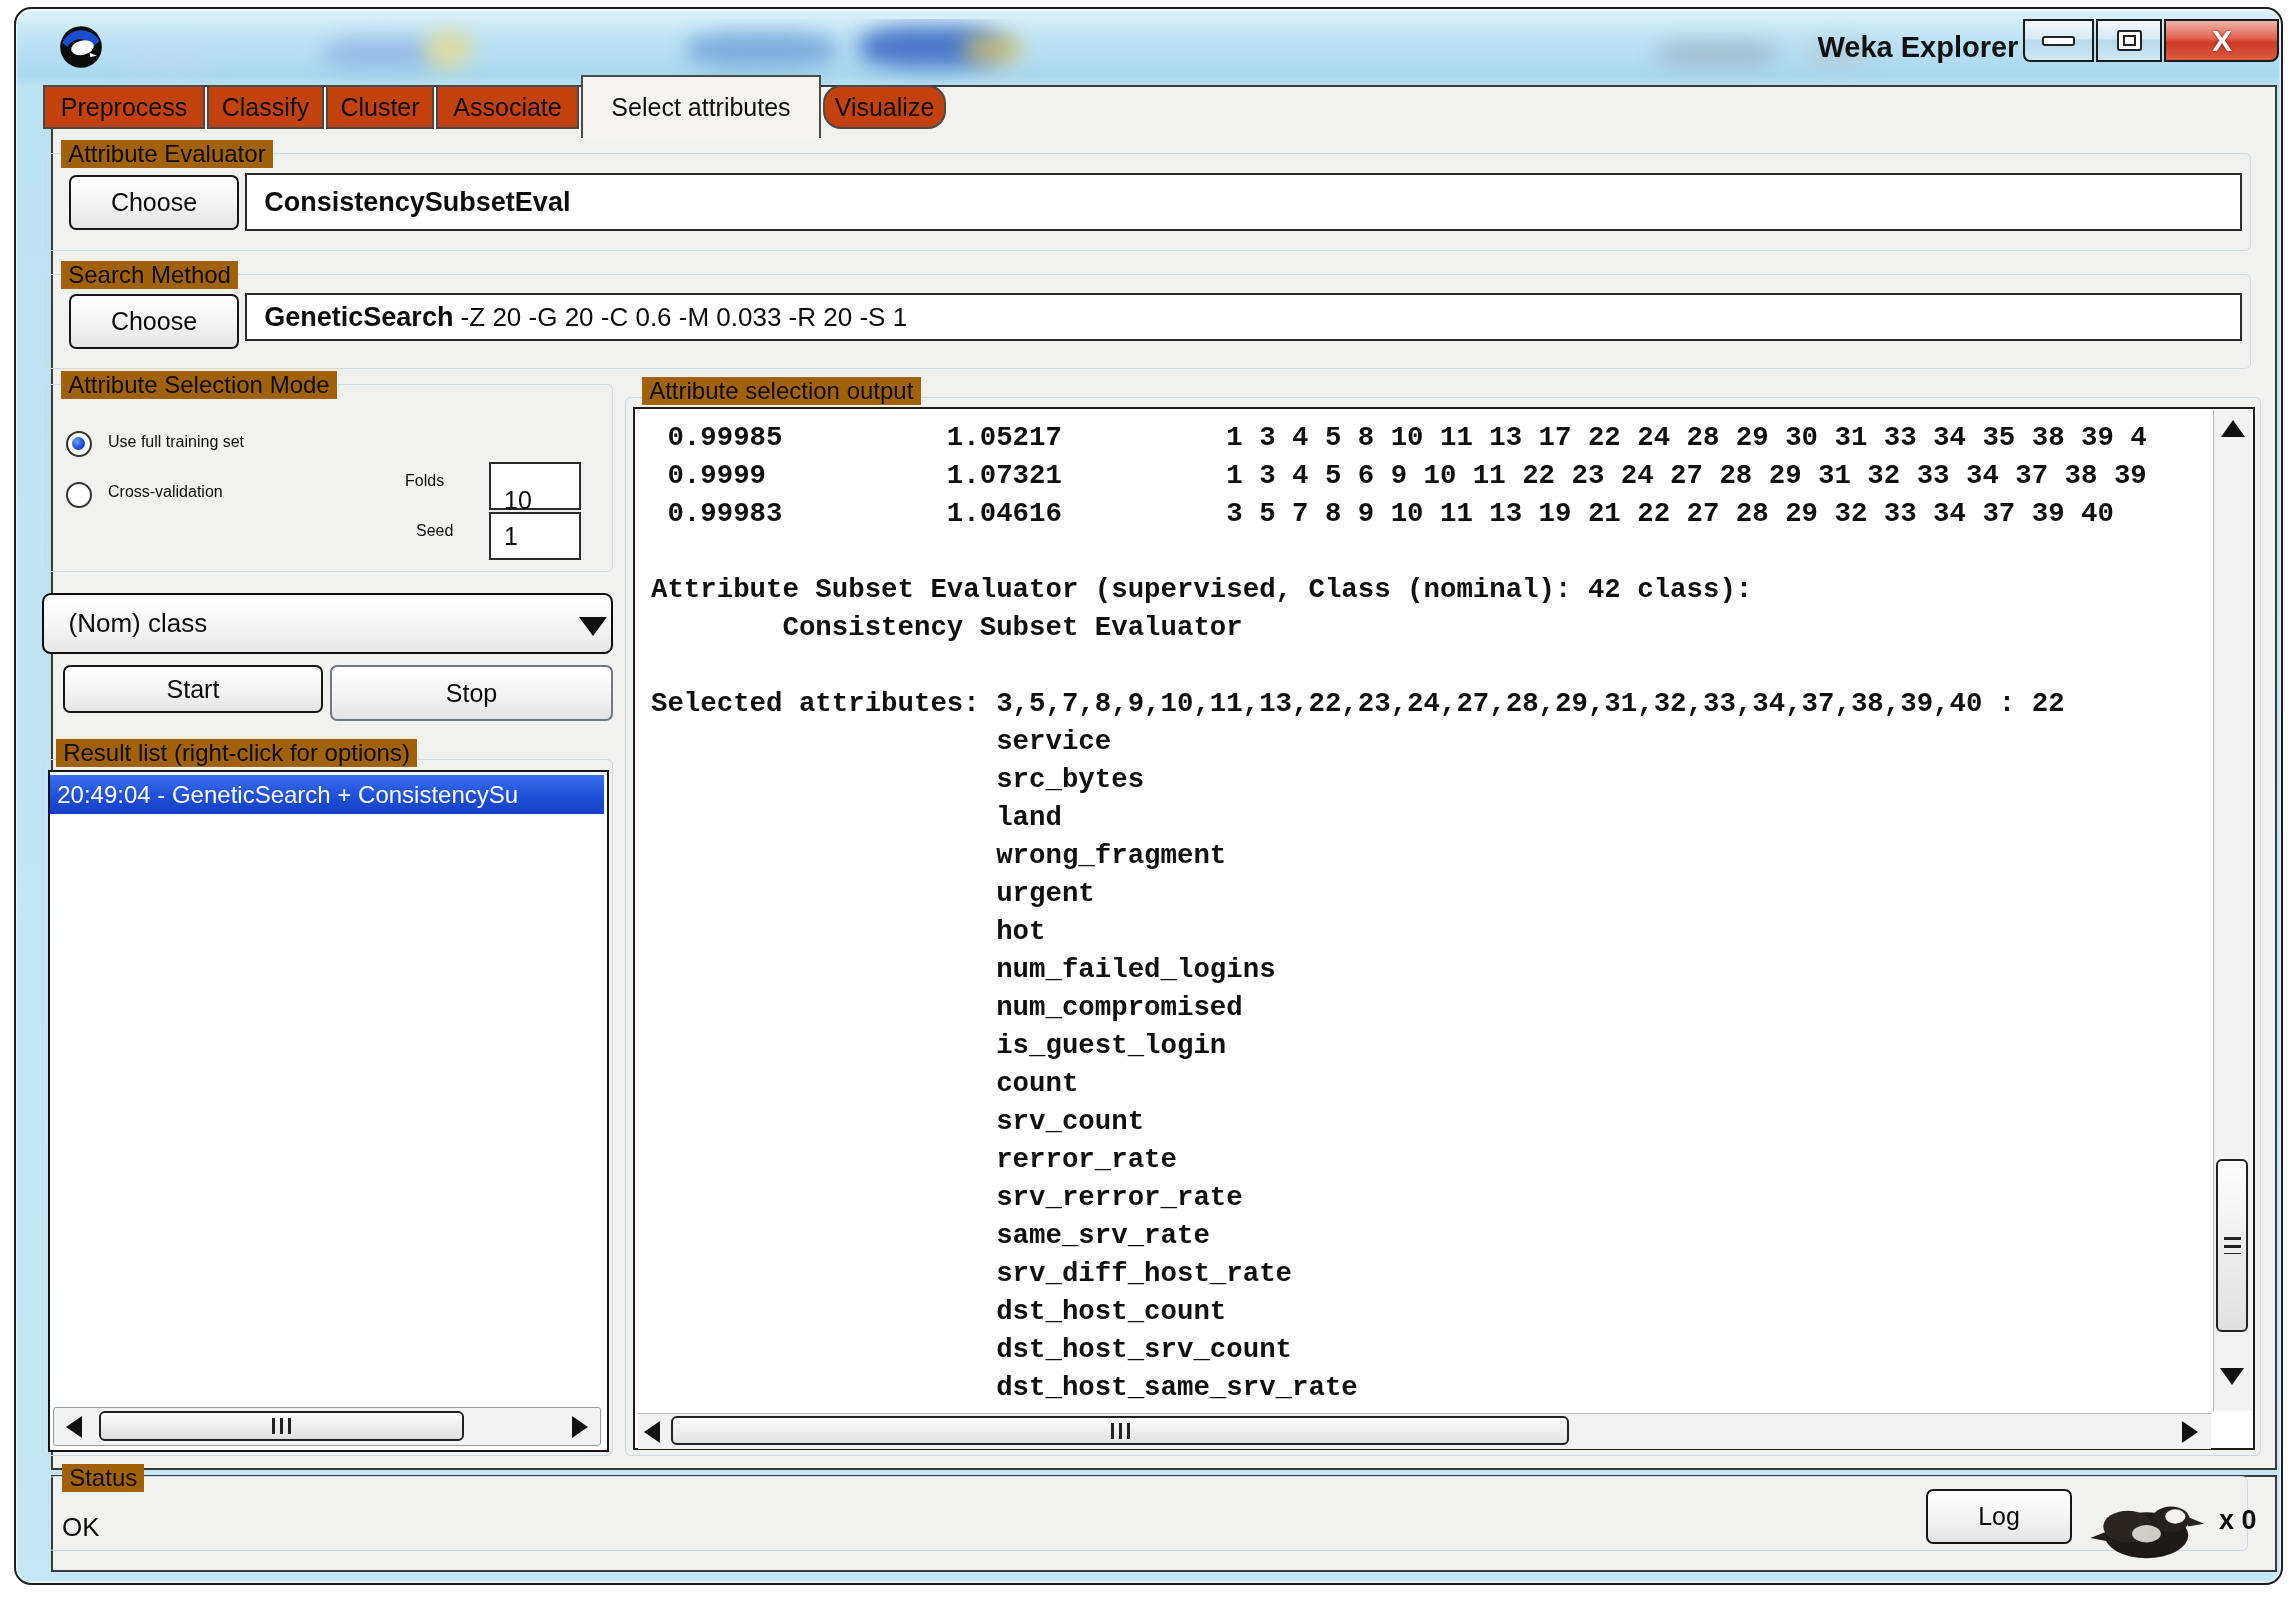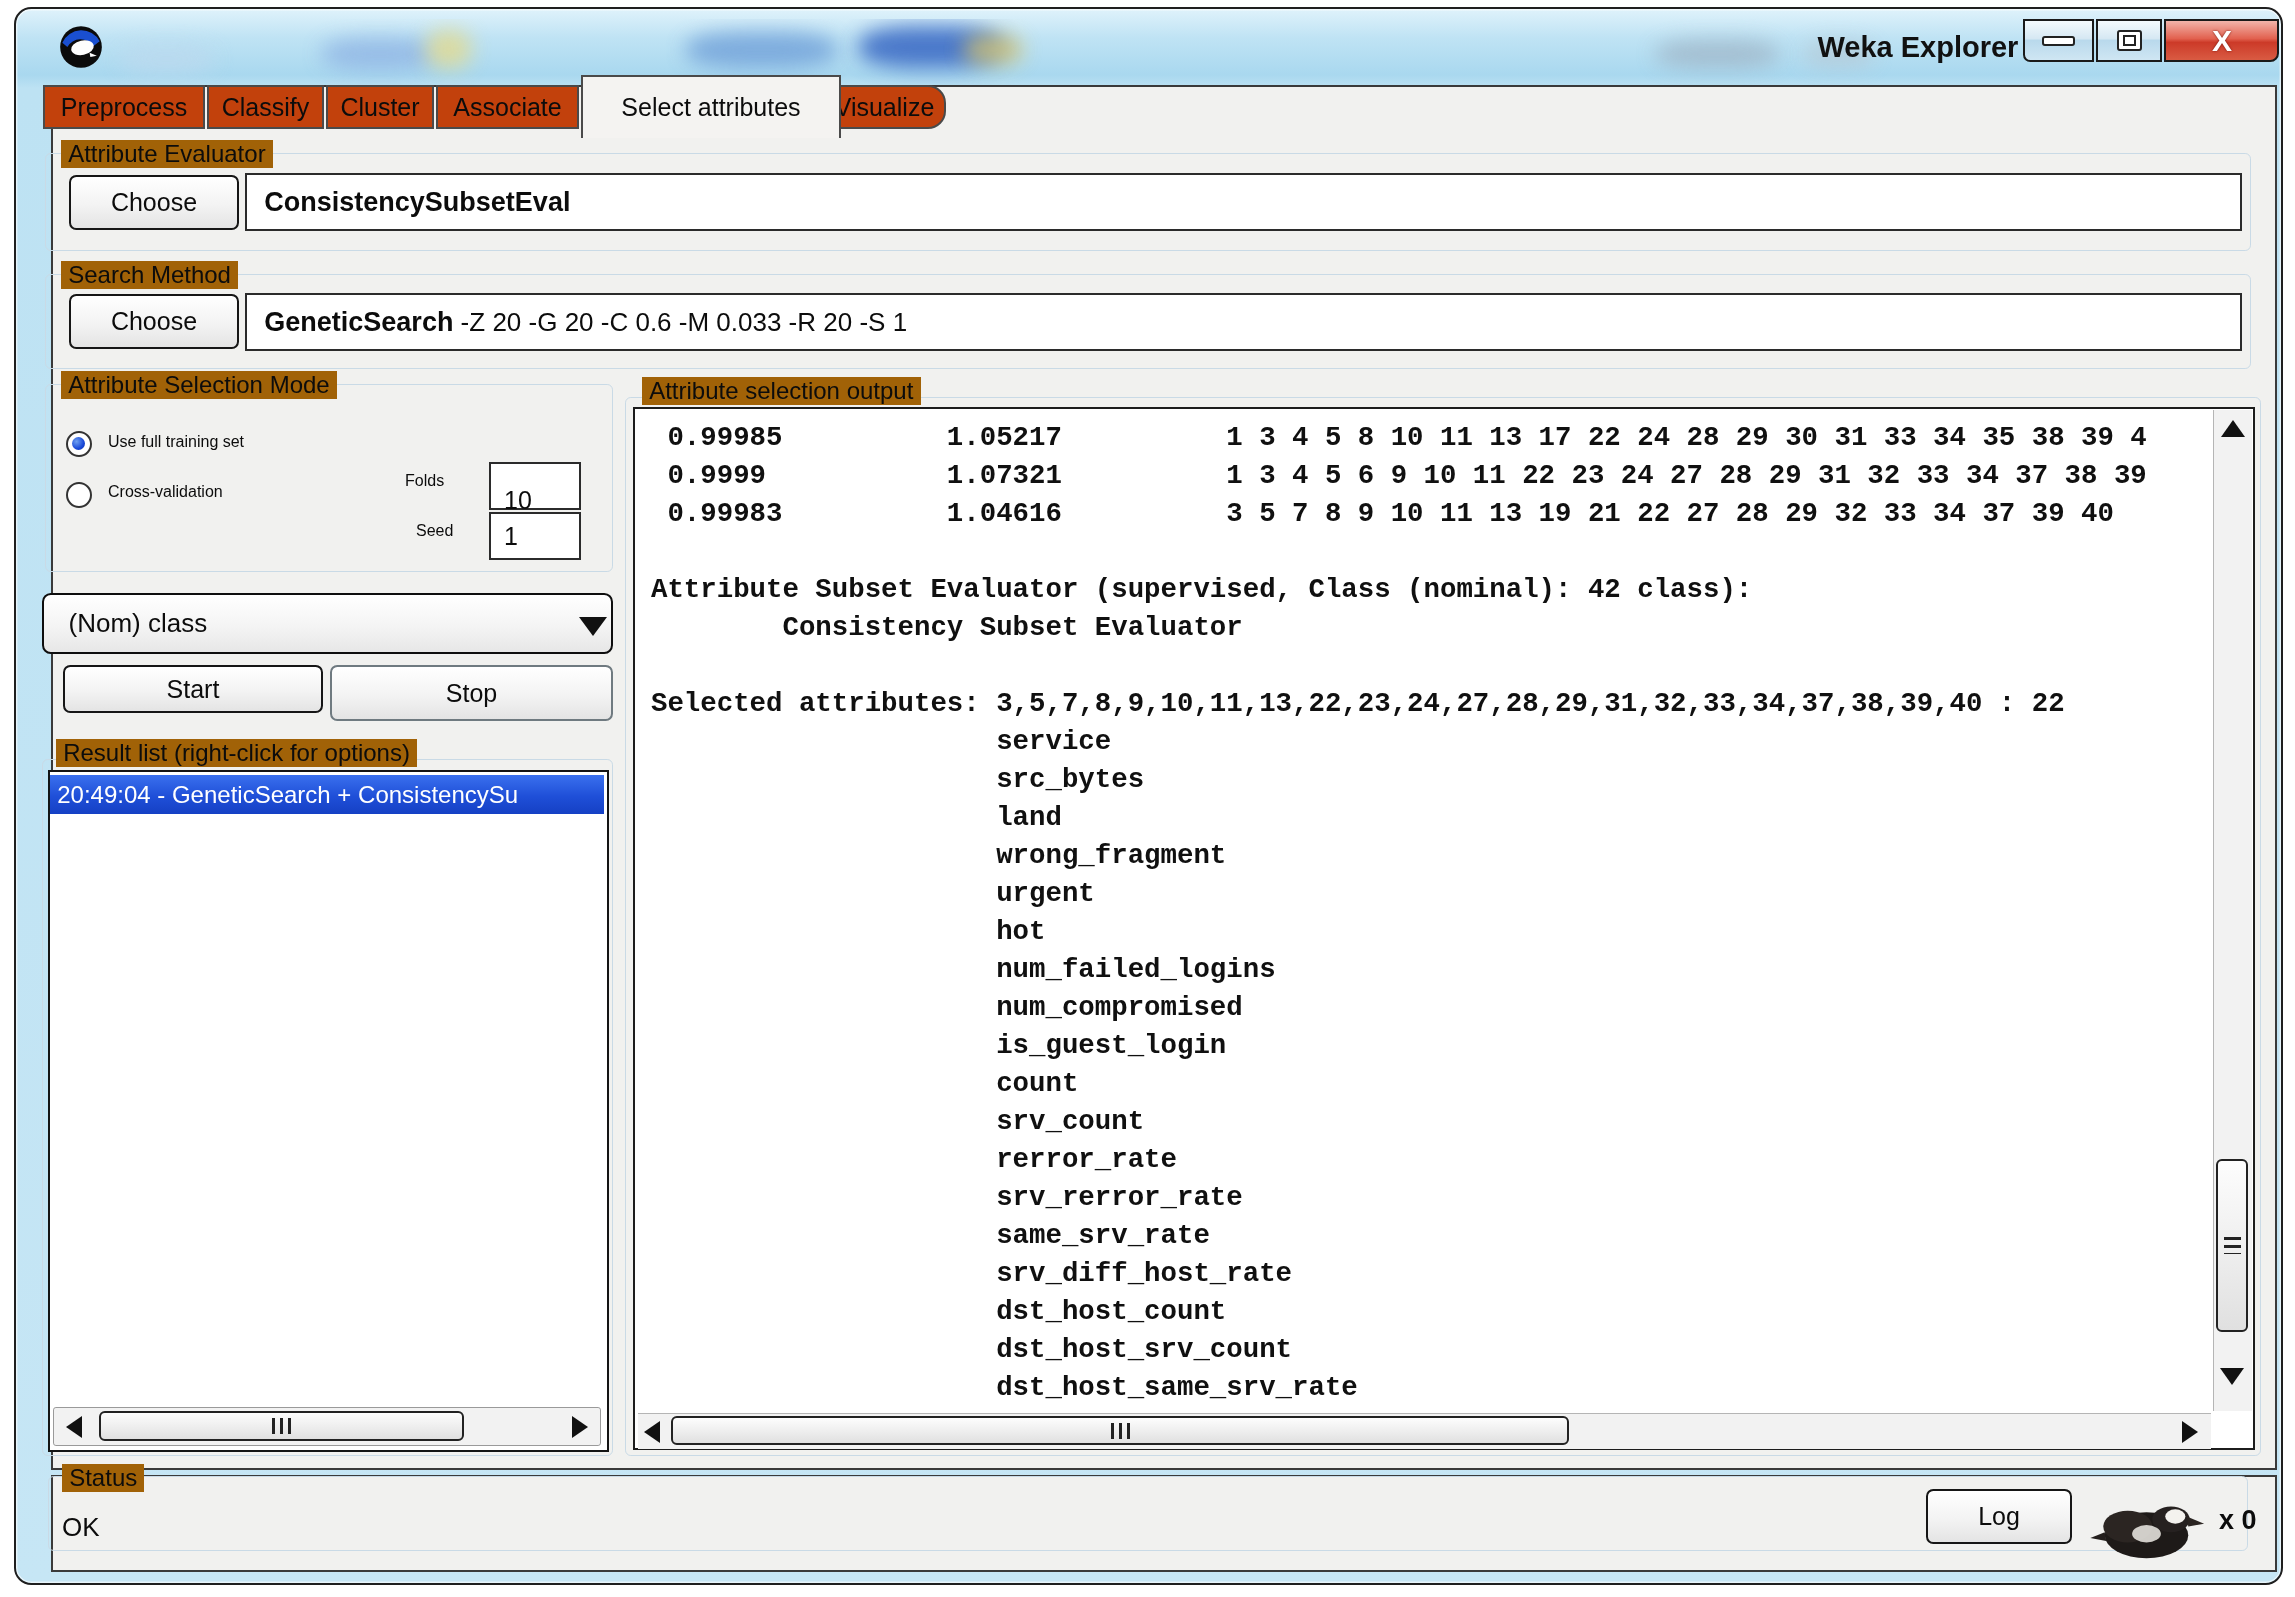--- a/index.html
+++ b/index.html
@@ -126,21 +126,21 @@
     </div>
   <div class="tab" style="left:207px;width:117px;">
       <span>Classify</span>
     </div>
   <div class="tab" style="left:326px;width:108px;">
       <span>Cluster</span>
     </div>
   <div class="tab" style="left:436px;width:143px;">
       <span>Associate</span>
     </div>
-  <div class="tab active" style="left:581px;width:260px;">
+  <div class="tab active" style="left:581px;width:240px;">
       <span>Select attributes</span>
     </div>
   <div class="tab" style="left:823px;width:123px;border-radius:18px;">
       <span>Visualize</span>
     </div>
 
   <div class="group" style="left:45px;top:153px;width:2206px;height:98px;"></div>
   <div class="group-label" style="left:61px;top:140px;">Attribute Evaluator</div>
   <div class="btn" style="left:69px;top:175px;width:170px;height:55px;">
       <span>Choose</span>
@@ -148,21 +148,21 @@
   <div class="field" style="left:245px;top:173px;width:1997px;height:58px;padding-left:17.3px;">
     <span class="val-bold">ConsistencySubsetEval</span>
       <span class="val-rest"></span>
   </div>
 
   <div class="group" style="left:45px;top:274px;width:2206px;height:95px;"></div>
   <div class="group-label" style="left:61px;top:261px;">Search Method</div>
   <div class="btn" style="left:69px;top:294px;width:170px;height:55px;">
       <span>Choose</span>
     </div>
-  <div class="field" style="left:245px;top:293px;width:1997px;height:58px;padding-left:17.3px;">
+  <div class="field" style="left:245px;top:293px;width:1997px;height:48px;padding-left:17.3px;">
     <span class="val-bold">GeneticSearch</span>
       <span class="val-rest"> -Z 20 -G 20 -C 0.6 -M 0.033 -R 20 -S 1</span>
   </div>
 
   <div class="group" style="left:45px;top:384px;width:568px;height:188px;"></div>
   <div class="group-label" style="left:61px;top:371px;">Attribute Selection Mode</div>
   <div class="radio checked" style="left:66px;top:431px;"></div>
   <div class="lbl" style="left:108px;top:433px;">Use full training set</div>
   <div class="radio" style="left:66px;top:482px;"></div>
   <div class="lbl" style="left:108px;top:483px;">Cross-validation</div>

